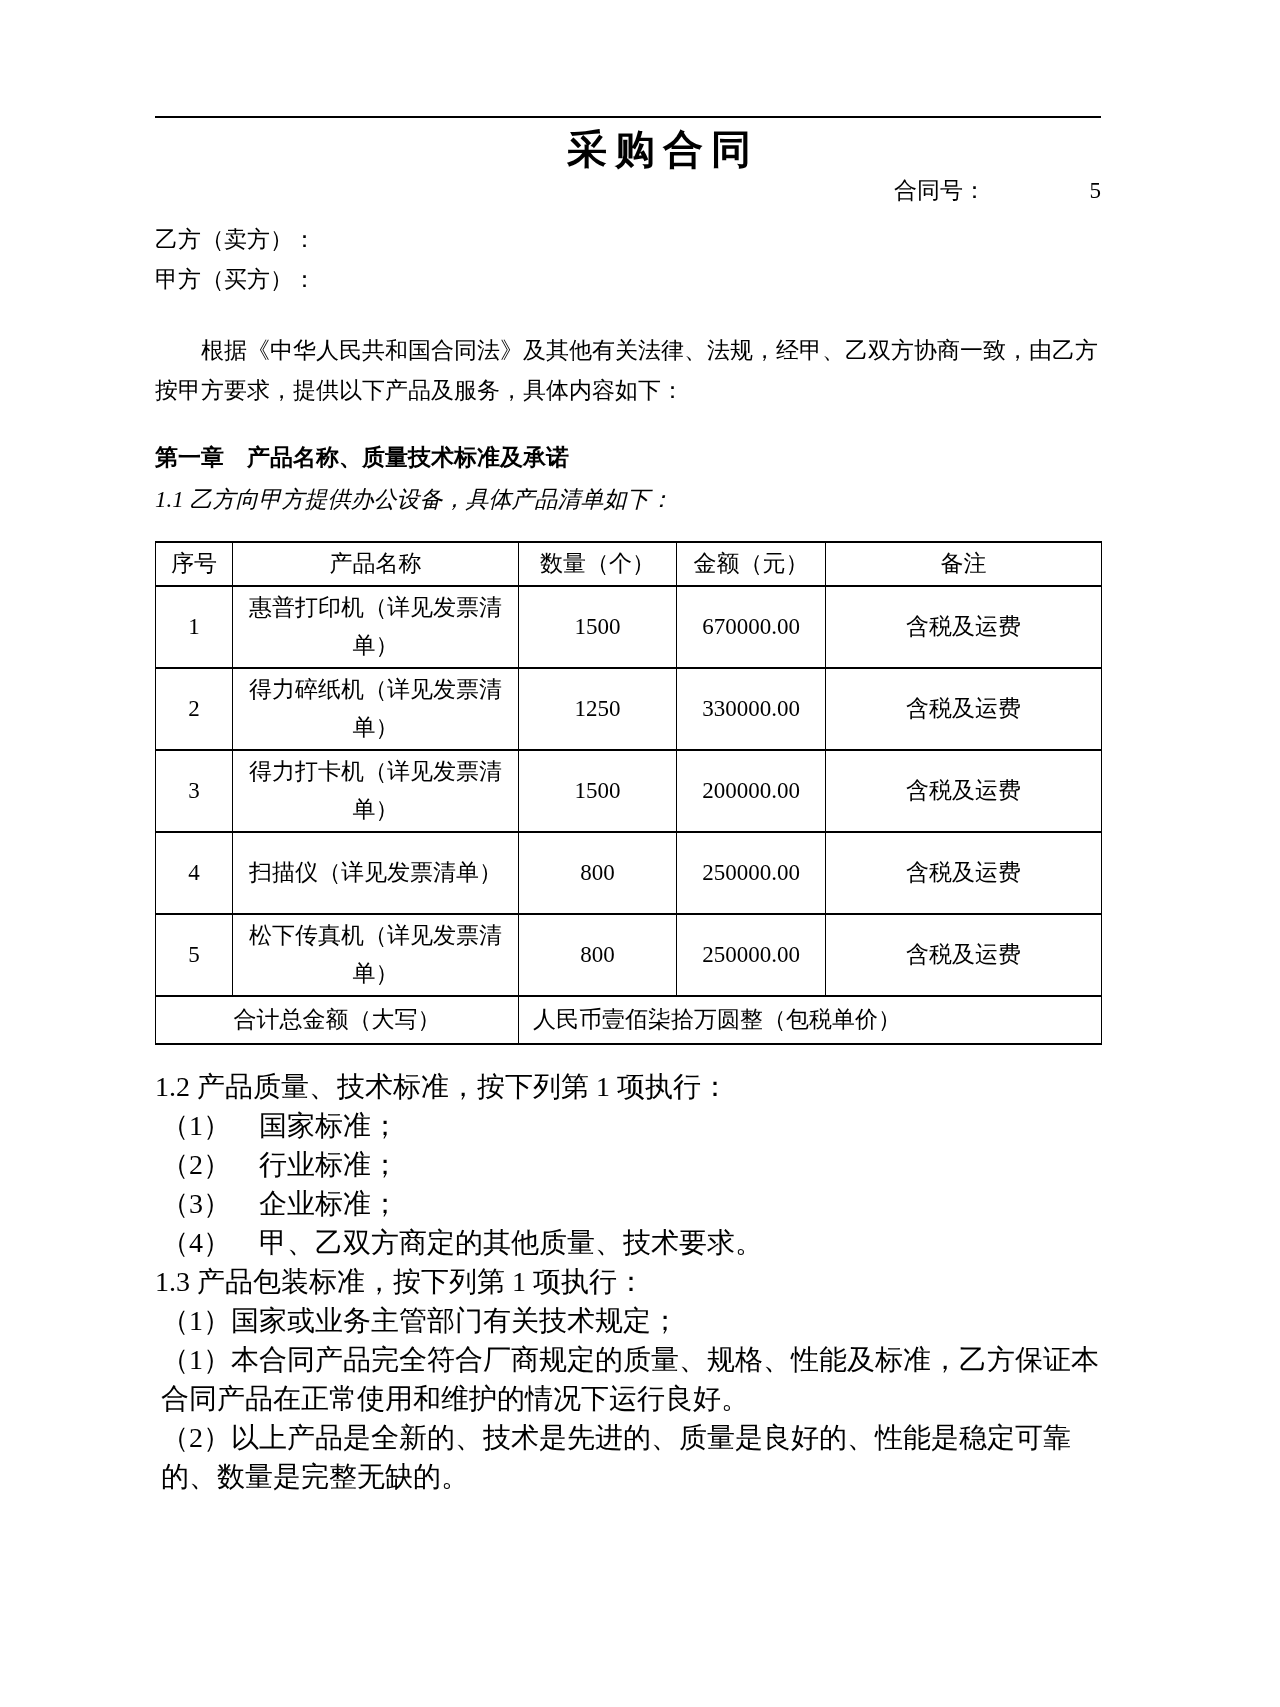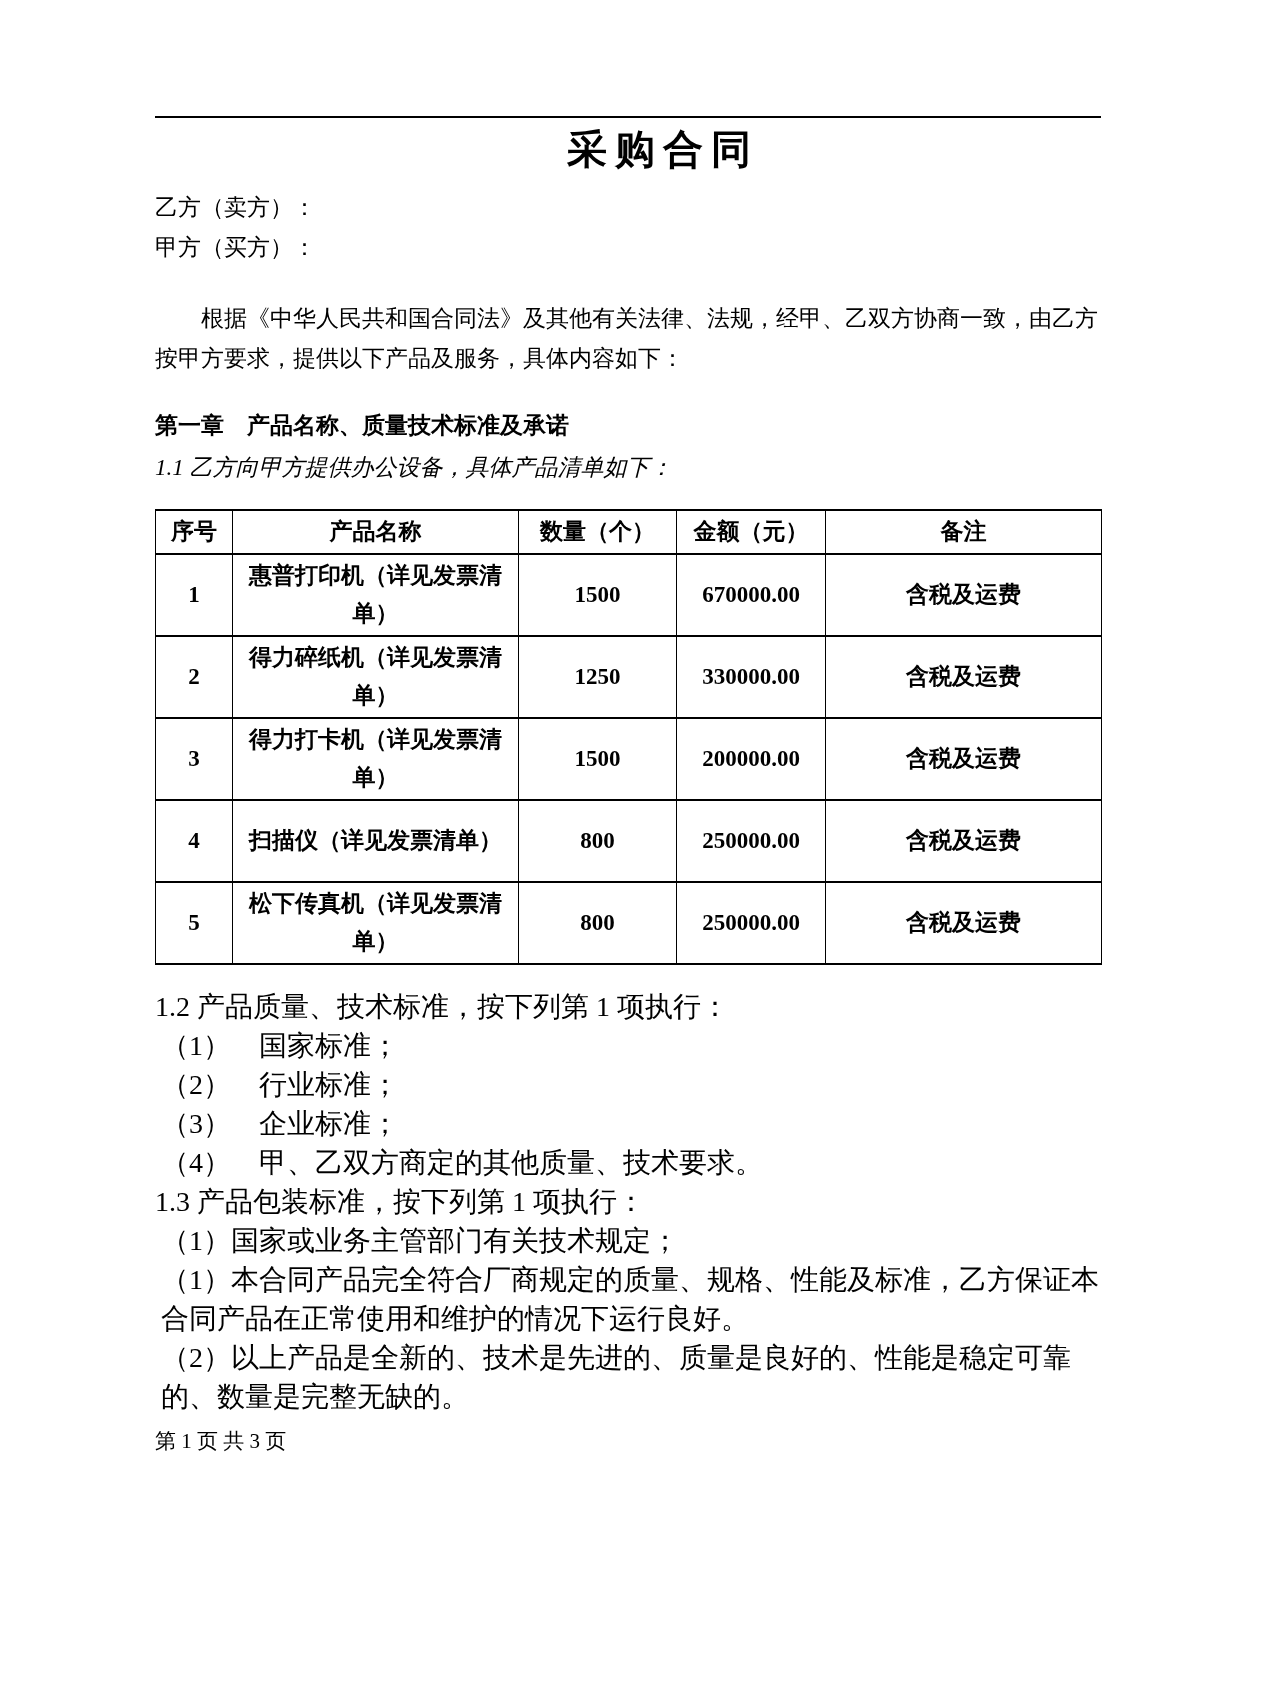--- a/index.html
+++ b/index.html
@@ -28,21 +28,21 @@
   .intro-par { margin-top:31px; font-size:23px; line-height:40px; text-indent:2em; }
 
   .chapter-heading { margin-top:30px; font-size:23px; font-weight:bold; line-height:34px; }
   .clause-line { margin-top:6px; font-size:23px; line-height:38px;font-style:italic; }
 
   table.products { margin-top:22px; border-collapse:collapse; width:946px; table-layout:fixed; }
   .products th, .products td {
     border-style:solid; border-color:#000;
     border-left-width:1px; border-right-width:1px;
     border-top-width:2px; border-bottom-width:2px;
-    font-weight:bold; font-size:23px; text-align:center;
+    font-weight:normal; font-size:23px; text-align:center;
     vertical-align:middle; padding:0 4px; line-height:38px;
     overflow:hidden;
   }
   .products .hdr th { height:42px; }
   .products .datarow td { height:80px; }
   .products .totalrow td { height:46px; }
   .products .total-value { text-align:left; padding-left:14px; }
 
   .sec-line { font-size:28px; line-height:39px; }
   .sec-start { margin-top:22px; }
@@ -53,20 +53,23 @@
 </head>
 <body>
 
 <div class="page">
   <div class="content">
 
     <div class="header-rule"></div>
 
     <div class="doc-title">采购合同</div>
 
+    <div class="contract-line">
+      <span>合同号：</span><span class="contract-no-value">5</span>
+    </div>
 
     <div class="party-block">
       <div class="party-line">乙方（卖方）：</div>
       <div class="party-line">甲方（买方）：</div>
     </div>
 
     <div class="intro-par">根据《中华人民共和国合同法》及其他有关法律、法规，经甲、乙双方协商一致，由乙方按甲方要求，提供以下产品及服务，具体内容如下：</div>
 
     <div class="chapter-heading">第一章　产品名称、质量技术标准及承诺</div>
 
@@ -116,20 +119,24 @@
         <td>250000.00</td>
         <td>含税及运费</td>
       </tr>
       <tr class="datarow">
         <td>5</td>
         <td>松下传真机（详见发票清单）</td>
         <td>800</td>
         <td>250000.00</td>
         <td>含税及运费</td>
       </tr>
+      <tr class="totalrow">
+        <td colspan="2">合计总金额（大写）</td>
+        <td colspan="3" class="total-value">人民币壹佰柒拾万圆整（包税单价）</td>
+      </tr>
     </tbody>
       </table>
 
     <div class="sec-line sec-start">1.2 产品质量、技术标准，按下列第 1 项执行：</div>
     <div class="sec-line item-line">（1）　国家标准；</div>
     <div class="sec-line item-line">（2）　行业标准；</div>
     <div class="sec-line item-line">（3）　企业标准；</div>
     <div class="sec-line item-line">（4）　甲、乙双方商定的其他质量、技术要求。</div>
 
     <div class="sec-line">1.3 产品包装标准，按下列第 1 项执行：</div>

